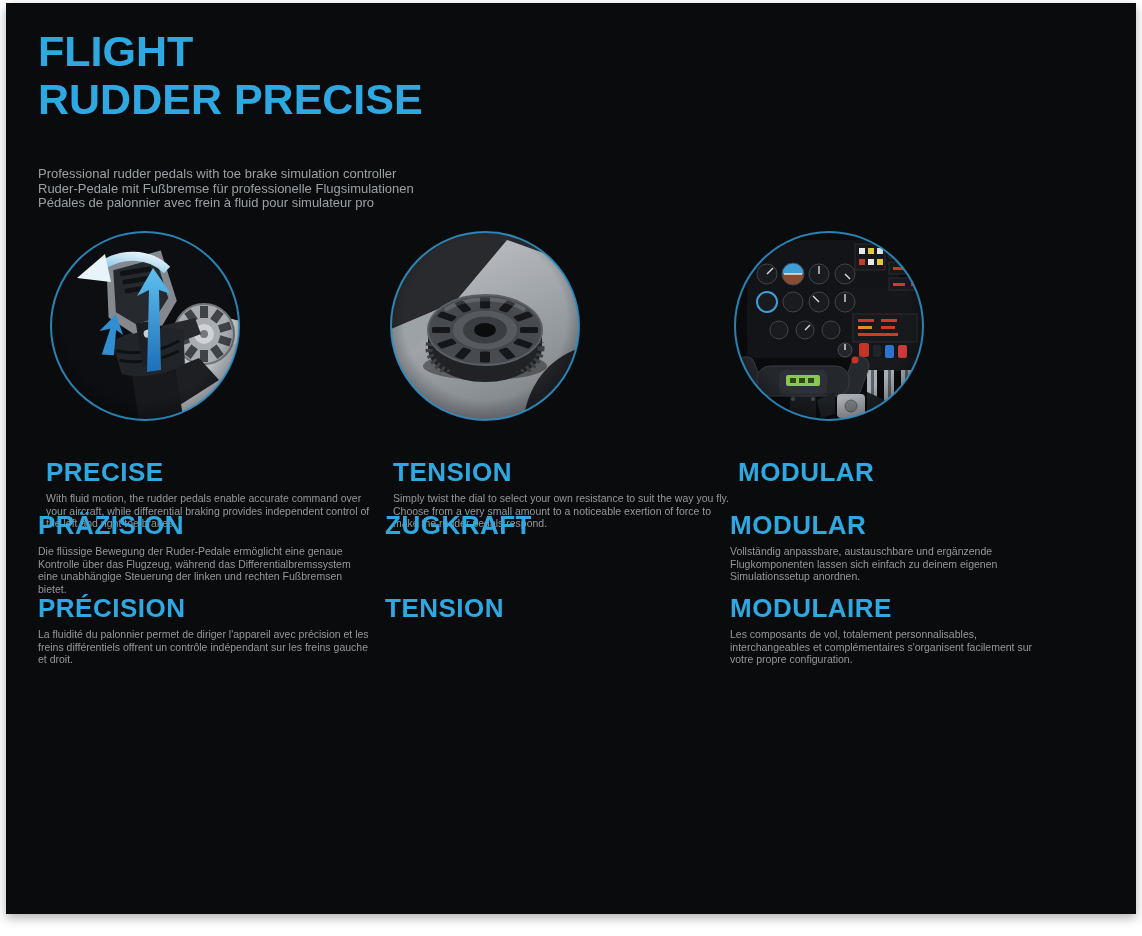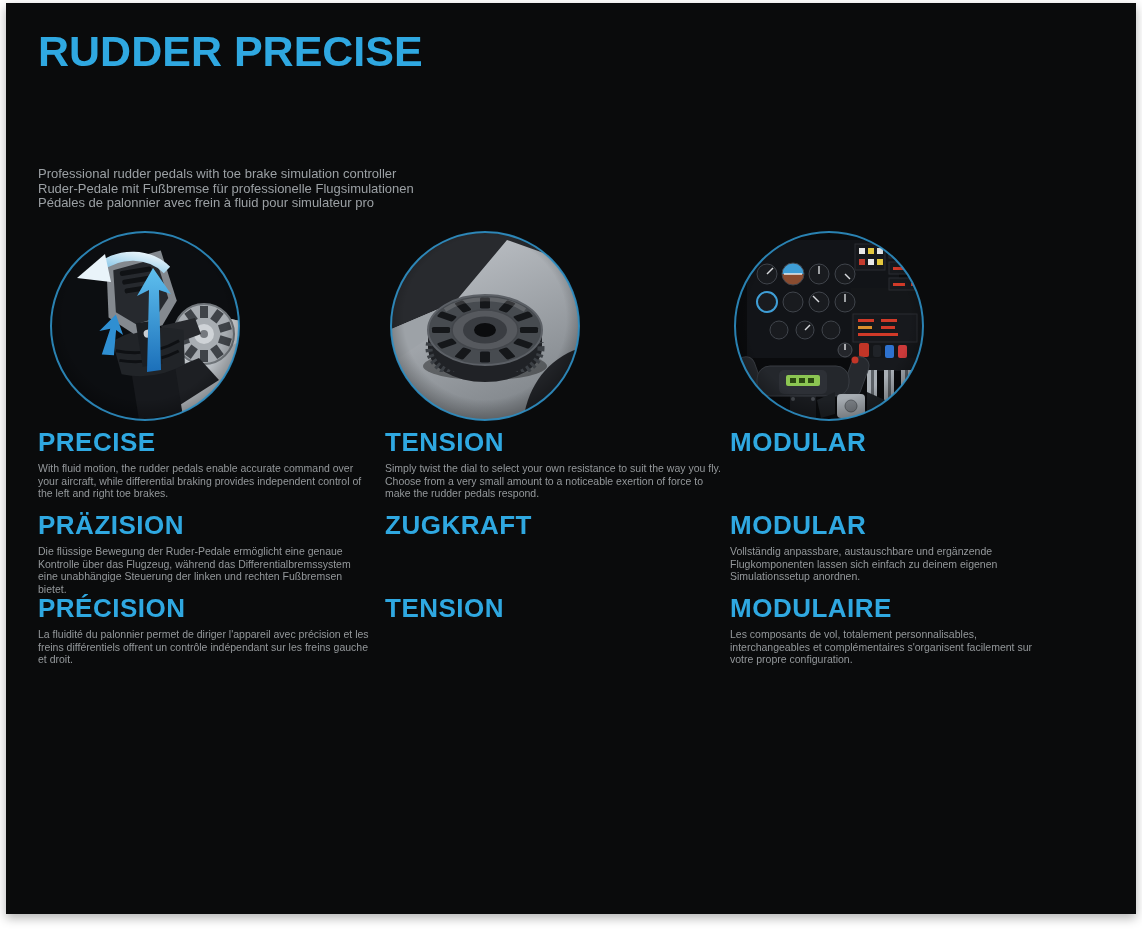--- a/index.html
+++ b/index.html
@@ -34,35 +34,36 @@
   .circle{
     position:absolute;top:227px;width:192px;height:192px;border-radius:50%;
   }
   .circle svg{display:block;width:192px;height:192px;}
   .c1{left:43px;} .c2{left:383px;} .c3{left:727px;}
   .col{position:absolute;top:0;}
   .col1{left:32px;width:335px;}
   .col2{left:379px;width:345px;}
   .col3{left:724px;width:315px;}
   .band{position:absolute;left:0;right:0;}
-  .band-en{top:426px;} .band-de{top:509px;} .band-fr{top:592px;}
+  .band-en{top:456px;margin-left:8px;} .band-de{top:509px;} .band-fr{top:592px;}
   .feature-heading{
     color:var(--accent);font-size:26px;font-weight:bold;line-height:27px;letter-spacing:.5px;
   }
   .feature-body{
     margin-top:6px;color:var(--body-text);font-size:10.5px;line-height:12.5px;
   }
 </style>
 </head>
 <body>
 
 <div class="stage">
   <div class="card">
 
     <h1 class="title">
+      <span>FLIGHT</span>
       <span>RUDDER PRECISE</span>
     </h1>
 
     <div class="subtitle">
       <p>Professional rudder pedals with toe brake simulation controller</p>
       <p>Ruder-Pedale mit Fußbremse für professionelle Flugsimulationen</p>
       <p>Pédales de palonnier avec frein à fluid pour simulateur pro</p>
     </div>
 
     <div class="circle c1">

